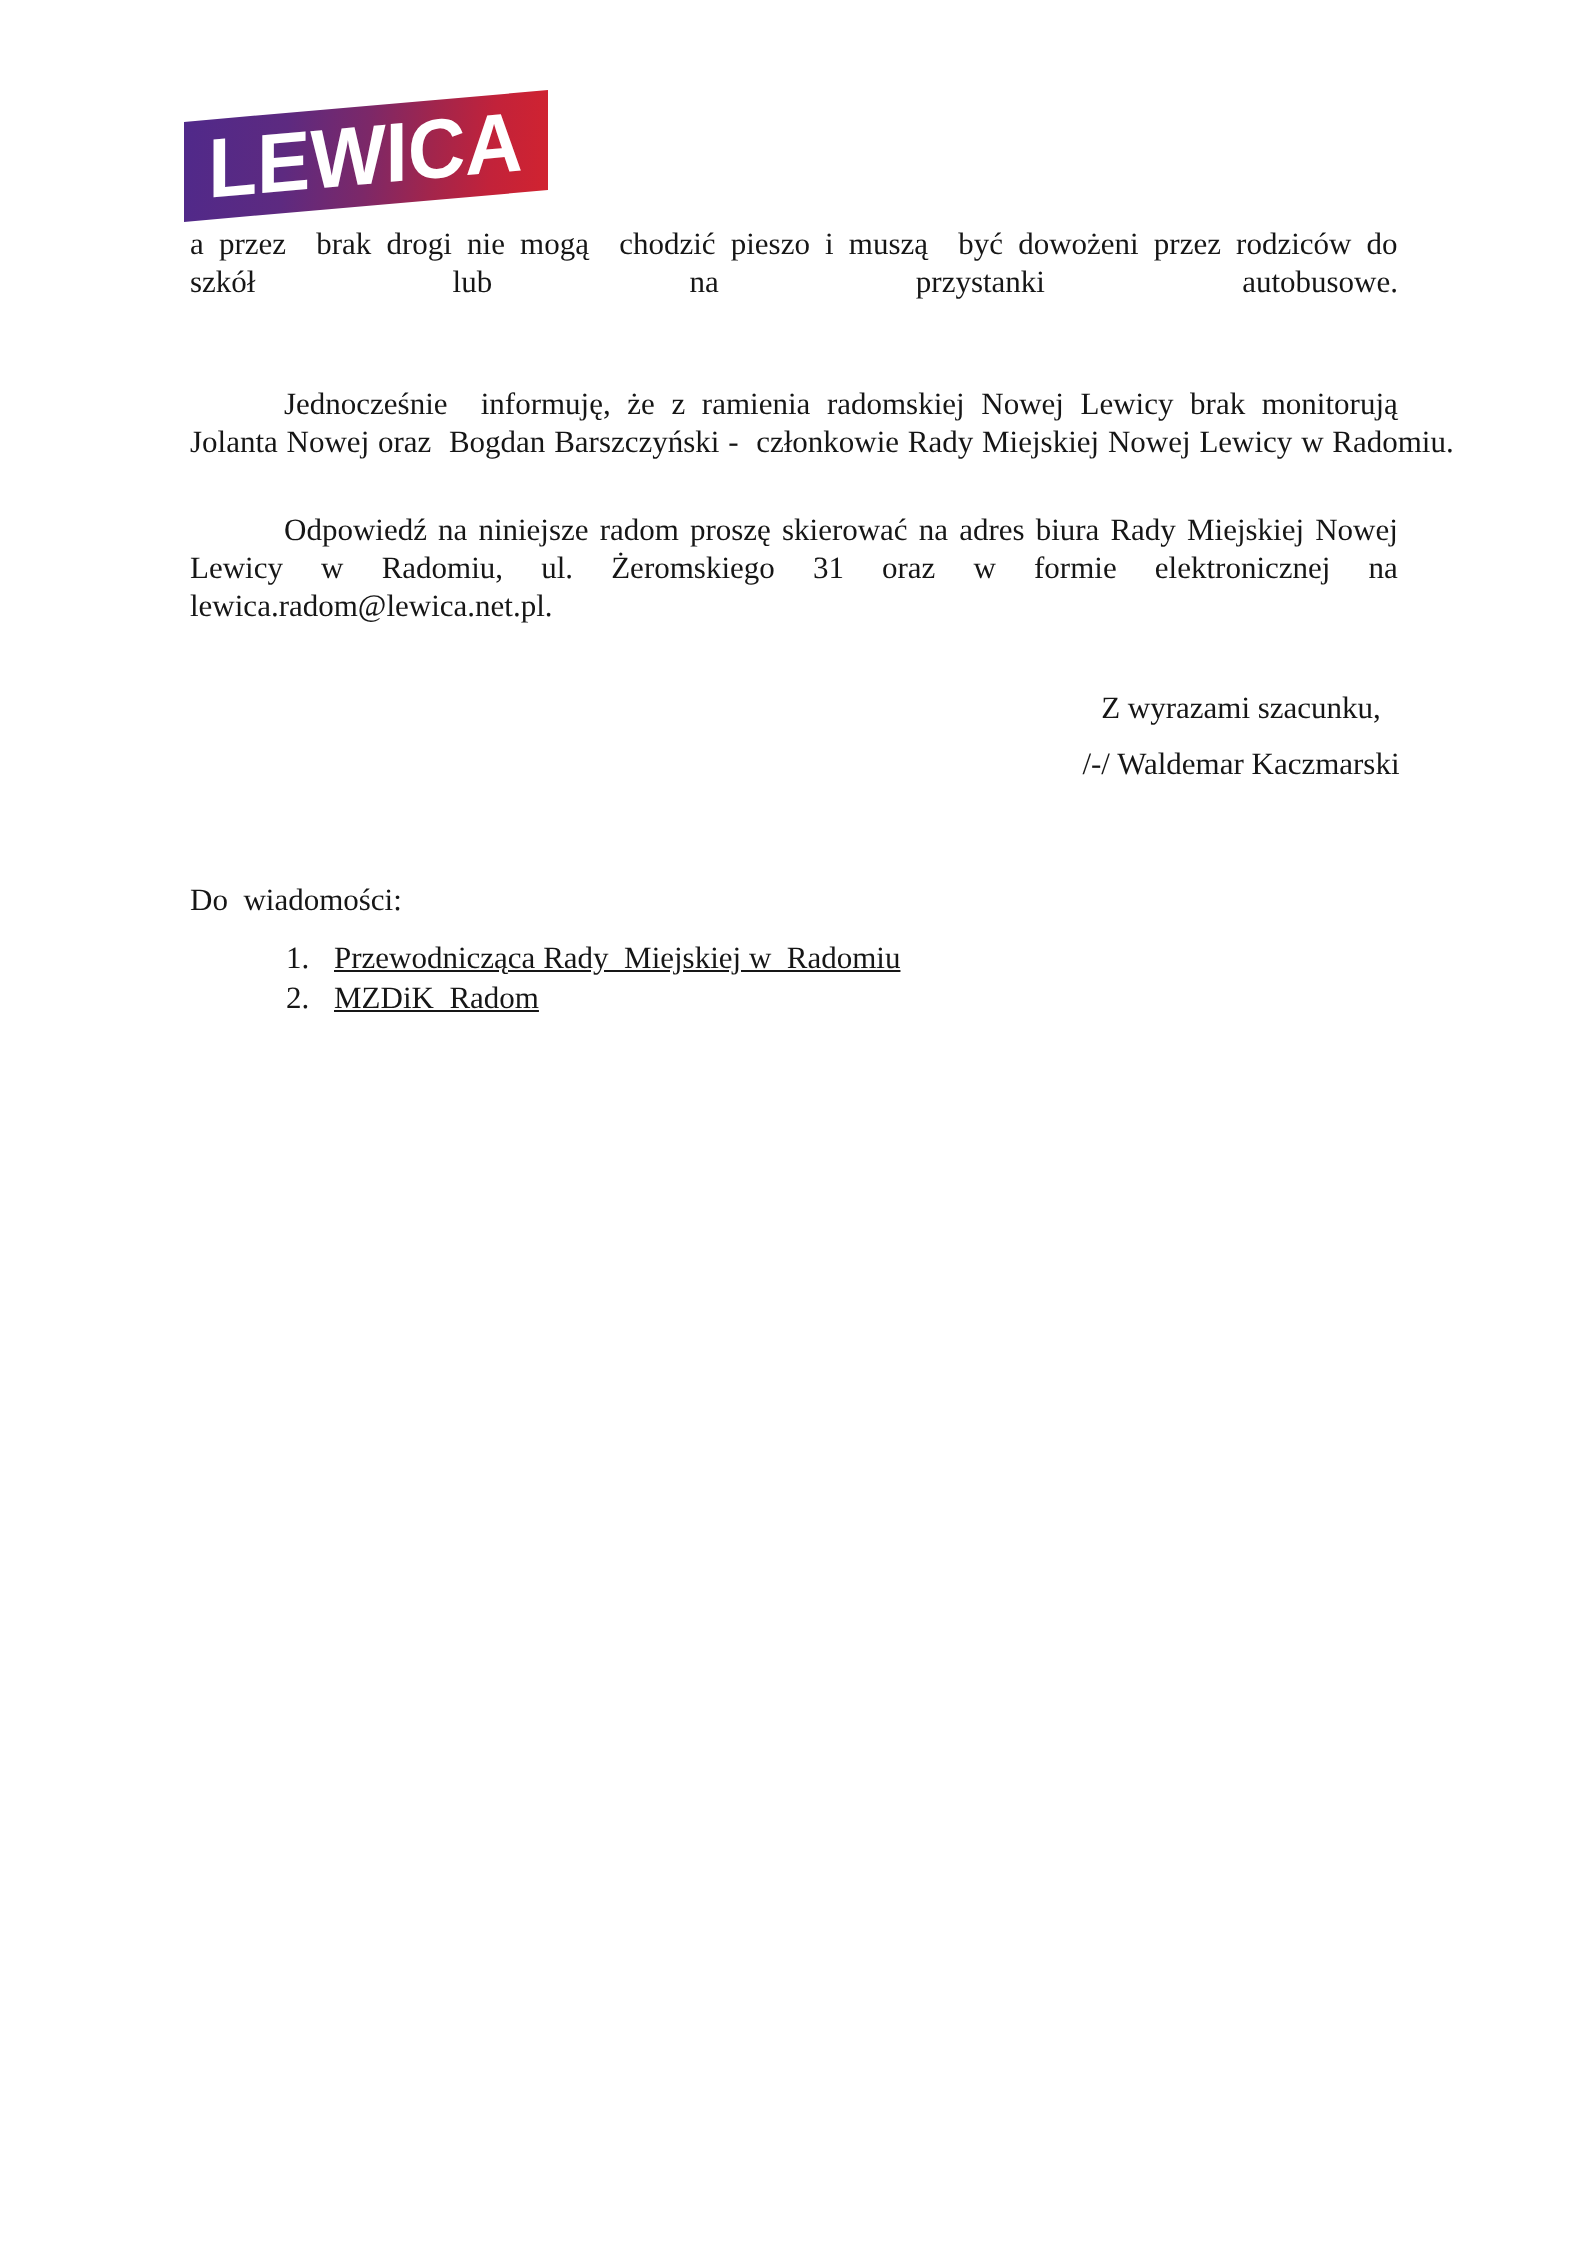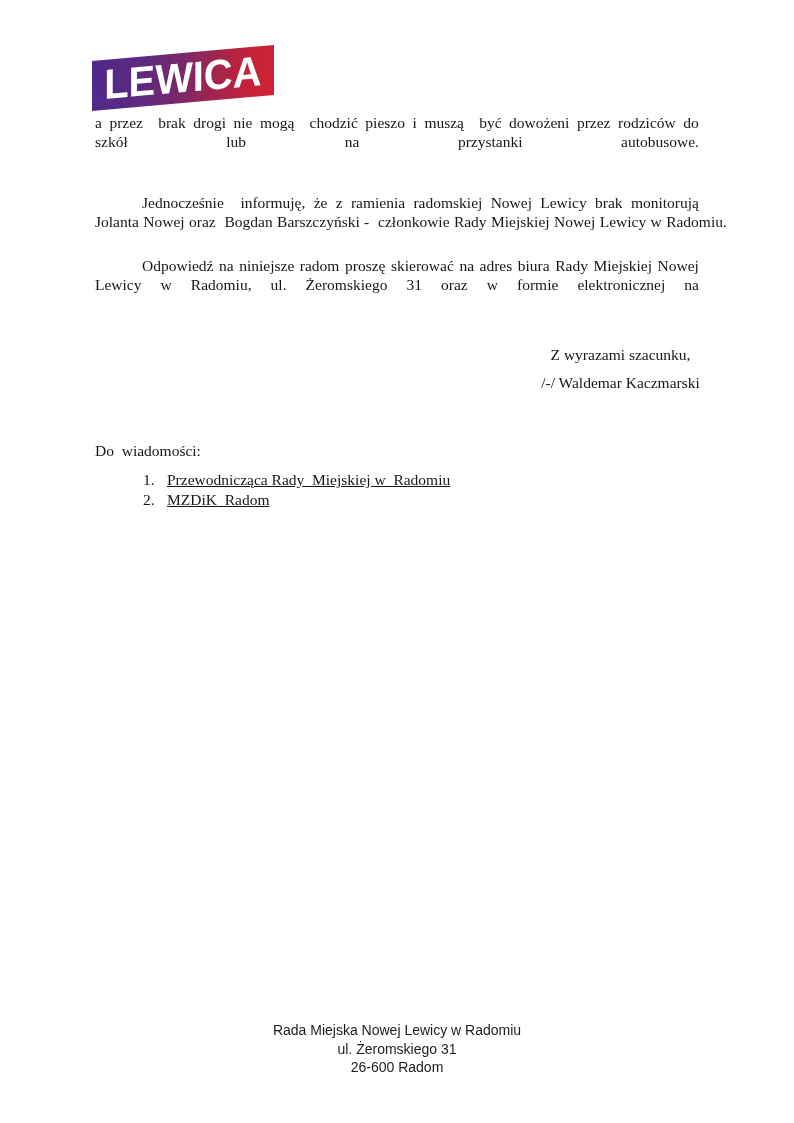--- a/index.html
+++ b/index.html
@@ -203,39 +203,37 @@
         <span>Radomiu,</span>
         <span>ul.</span>
         <span>Żeromskiego</span>
         <span>31</span>
         <span>oraz</span>
         <span>w</span>
         <span>formie</span>
         <span>elektronicznej</span>
         <span>na</span>
       </div>
+      <div class="line">
+        <span>lewica.radom@lewica.net.pl.</span>
+      </div>
     </div>
 
   <div class="signature">
     <div class="sig-closing">Z wyrazami szacunku,</div>
     <div class="sig-name">/-/ Waldemar Kaczmarski</div>
   </div>
 
   <div class="cc-heading">Do  wiadomości:</div>
 
   <div class="cc-list">
     <div class="cc-item">
       <span class="cc-num">1.</span>
       <span class="cc-text">Przewodnicząca Rady  Miejskiej w  Radomiu</span>
     </div>
     <div class="cc-item">
       <span class="cc-num">2.</span>
       <span class="cc-text">MZDiK  Radom</span>
     </div>
   </div>
 
-  <div class="footer">
-    <div>Rada Miejska Nowej Lewicy w Radomiu</div>
-    <div>ul. Żeromskiego 31</div>
-    <div>26-600 Radom</div>
-  </div>
 
 </div>
 
 </body></html>

